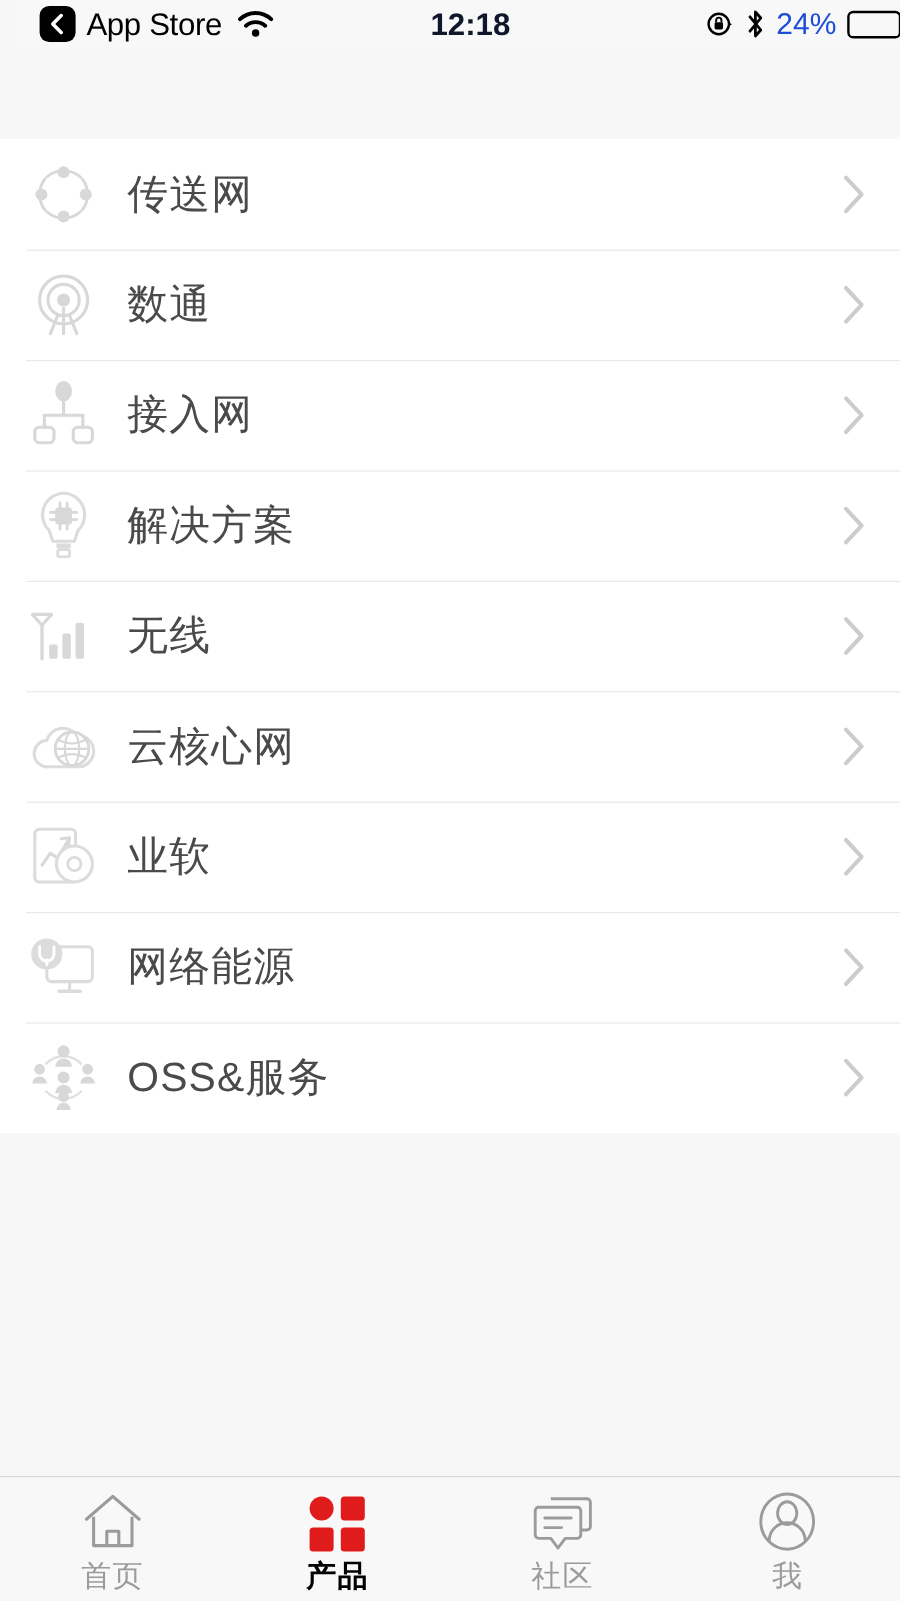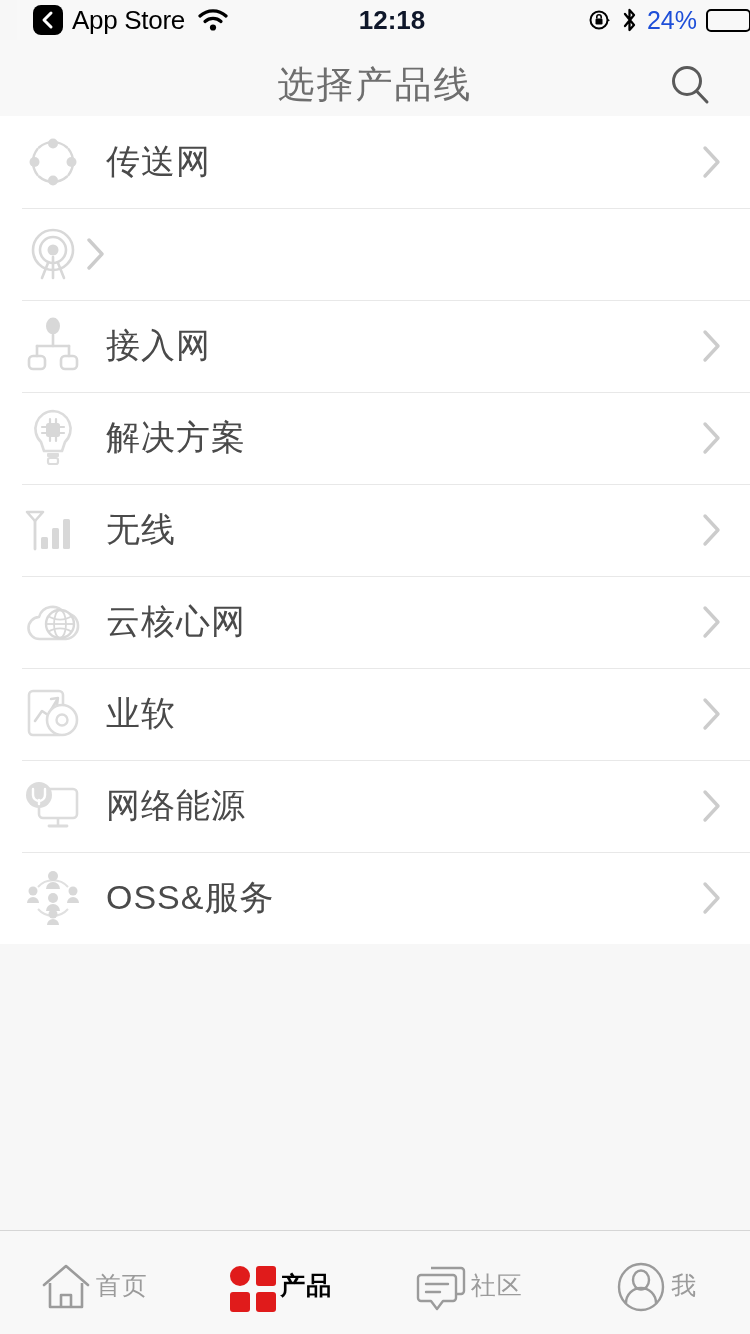--- a/index.html
+++ b/index.html
@@ -76,21 +76,21 @@
   }
   .row-chevron{ flex:0 0 auto; display:flex; align-items:center; }
 
   
   .tabbar{
     position:absolute; bottom:0; left:0; width:750px; height:104px;
     background:#f8f8f8; border-top:1px solid #d6d6d6;
     display:flex;
   }
   .tab{
-    flex:1 1 0; display:flex; flex-direction:row;
+    flex:1 1 0; display:flex; flex-direction:column;
     align-items:center; justify-content:center; gap:4px; cursor:pointer;
     padding-top:6px;
   }
   .tab-icon{ height:52px; display:flex; align-items:flex-end; justify-content:center; }
   .tab-label{ font-size:25px; color:#9b9b9b; letter-spacing:1px; }
   .tab.active .tab-label{ color:#000000;font-weight:bold; }
 
   .grid-icon{ width:46px; height:46px; position:relative; }
   .grid-icon i{ position:absolute; width:20px; height:20px; background:#e01b1b; border-radius:3px; }
   .grid-icon i.tl{ left:0; top:0; border-radius:50%; }
@@ -136,29 +136,20 @@
           <path d="M4 7 L13 18 L8.5 23 V3 L13 8 L4 19" fill="none" stroke="#000" stroke-width="2.3" stroke-linejoin="round" stroke-linecap="round"></path>
         </svg>
       </span>
       <span class="sb-batt-text">24%</span>
       <span class="batt">
         <span class="batt-fill" id="battfill" style="width:24%"></span>
       </span>
     </div>
   </div>
 
-  <div class="navbar">
-    <div class="nav-title">选择产品线</div>
-    <div class="nav-search">
-      <svg width="46" height="46" viewBox="0 0 46 46">
-        <circle cx="20" cy="19" r="13.5" fill="none" stroke="#5a5a5a" stroke-width="3"></circle>
-        <line x1="30" y1="29.5" x2="40" y2="40" stroke="#5a5a5a" stroke-width="3" stroke-linecap="round"></line>
-      </svg>
-    </div>
-  </div>
 
   <div class="list">
 
     <div class="row">
       <span class="row-icon">
         <svg width="62" height="62" viewBox="0 0 62 62">
           <g fill="none" stroke="#d8d8d8" stroke-width="2.4" stroke-linecap="round">
             <path d="M17 16.5 A21 21 0 0 1 45 16.5"></path>
             <path d="M45 45.5 A21 21 0 0 1 17 45.5"></path>
             <path d="M15.5 18 A21 21 0 0 0 15.5 44"></path>
@@ -186,20 +177,21 @@
           <g fill="none" stroke="#d8d8d8" stroke-width="2.6" stroke-linecap="round">
             <circle cx="31" cy="27" r="20"></circle>
             <circle cx="31" cy="27" r="13"></circle>
             <path d="M26 40 L20 55"></path>
             <path d="M36 40 L42 55"></path>
             <path d="M31 34 L31 55"></path>
           </g>
           <circle cx="31" cy="27" r="5.5" fill="#d8d8d8"></circle>
         </svg>
       </span>
+      <span class="row-label">数通</span>
       <span class="row-chevron">
         <svg width="24" height="40" viewBox="0 0 24 40">
             <polyline points="5,6 18,20 5,34" fill="none" stroke="#cccccc" stroke-width="3.4" stroke-linecap="round" stroke-linejoin="round"></polyline>
           </svg>
       </span>
     </div>
 
     <div class="row">
       <span class="row-icon">
         <svg width="62" height="62" viewBox="0 0 62 62">

